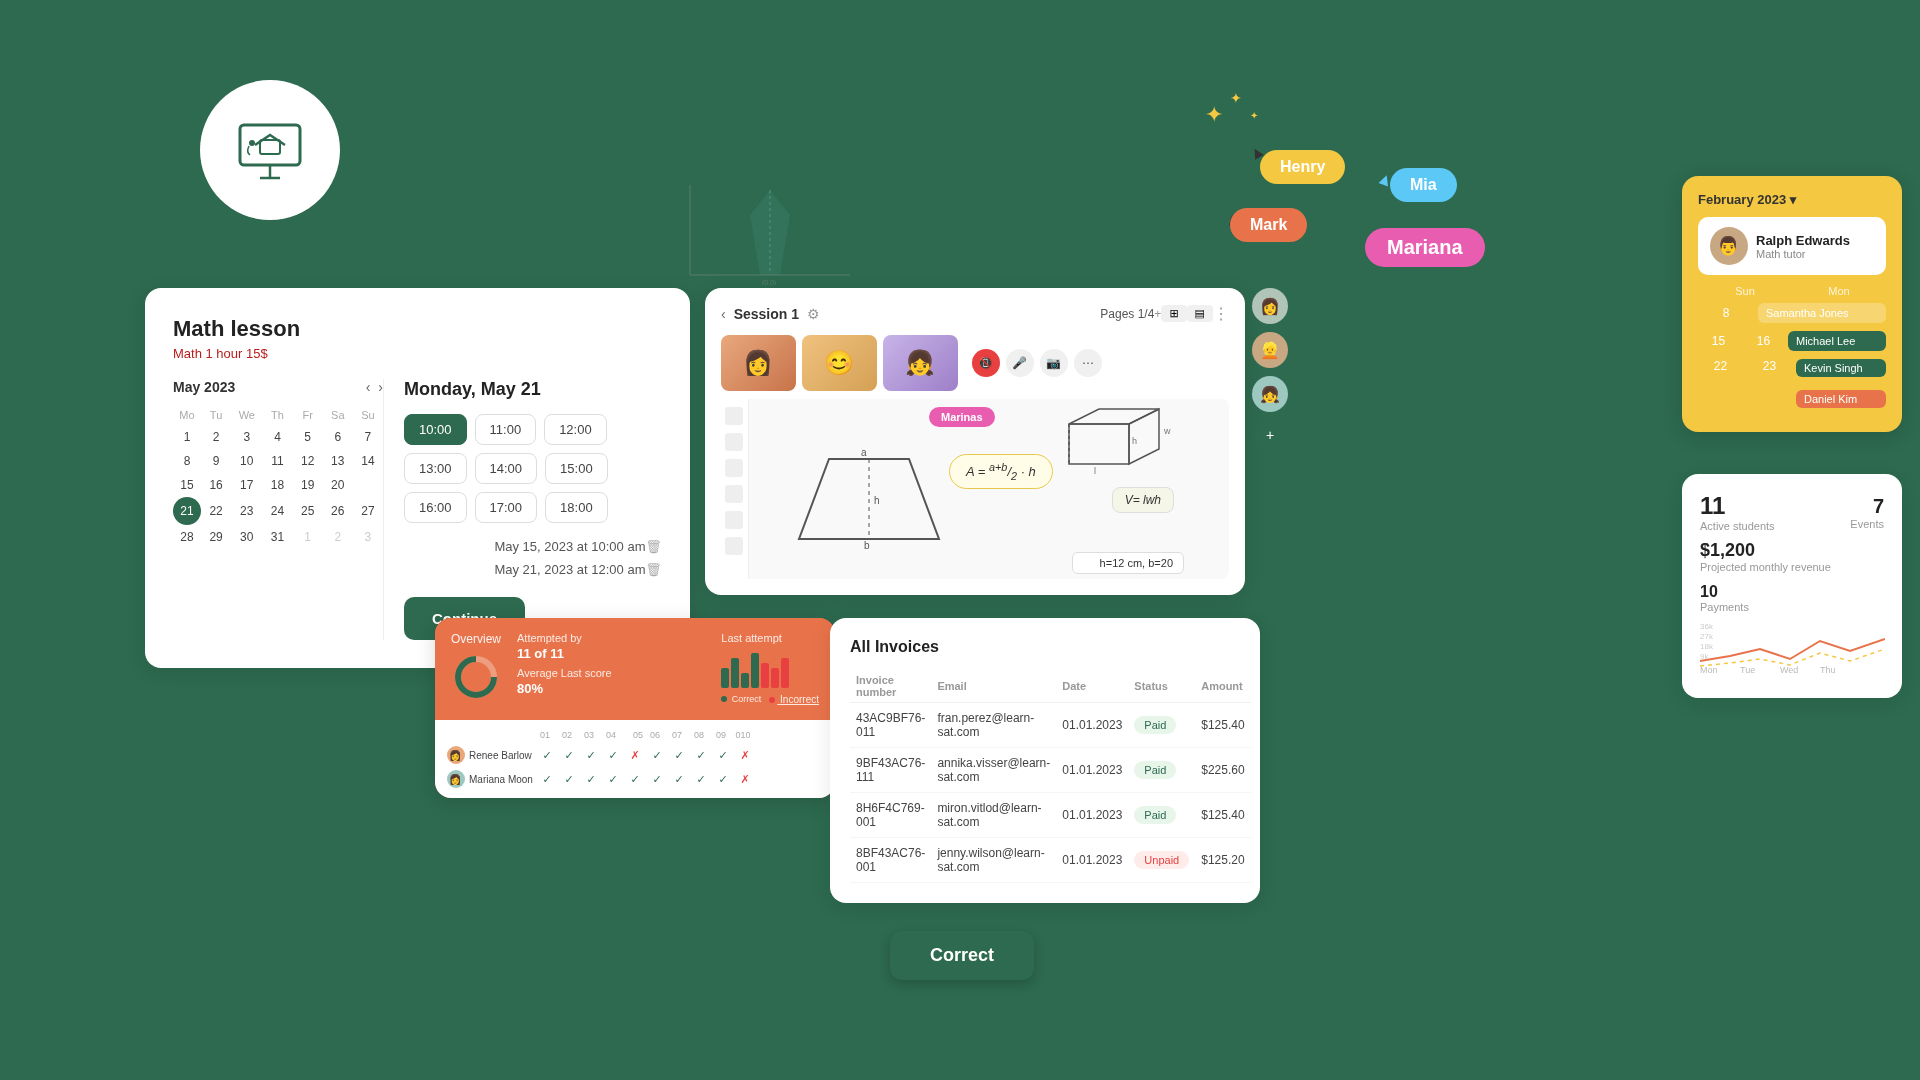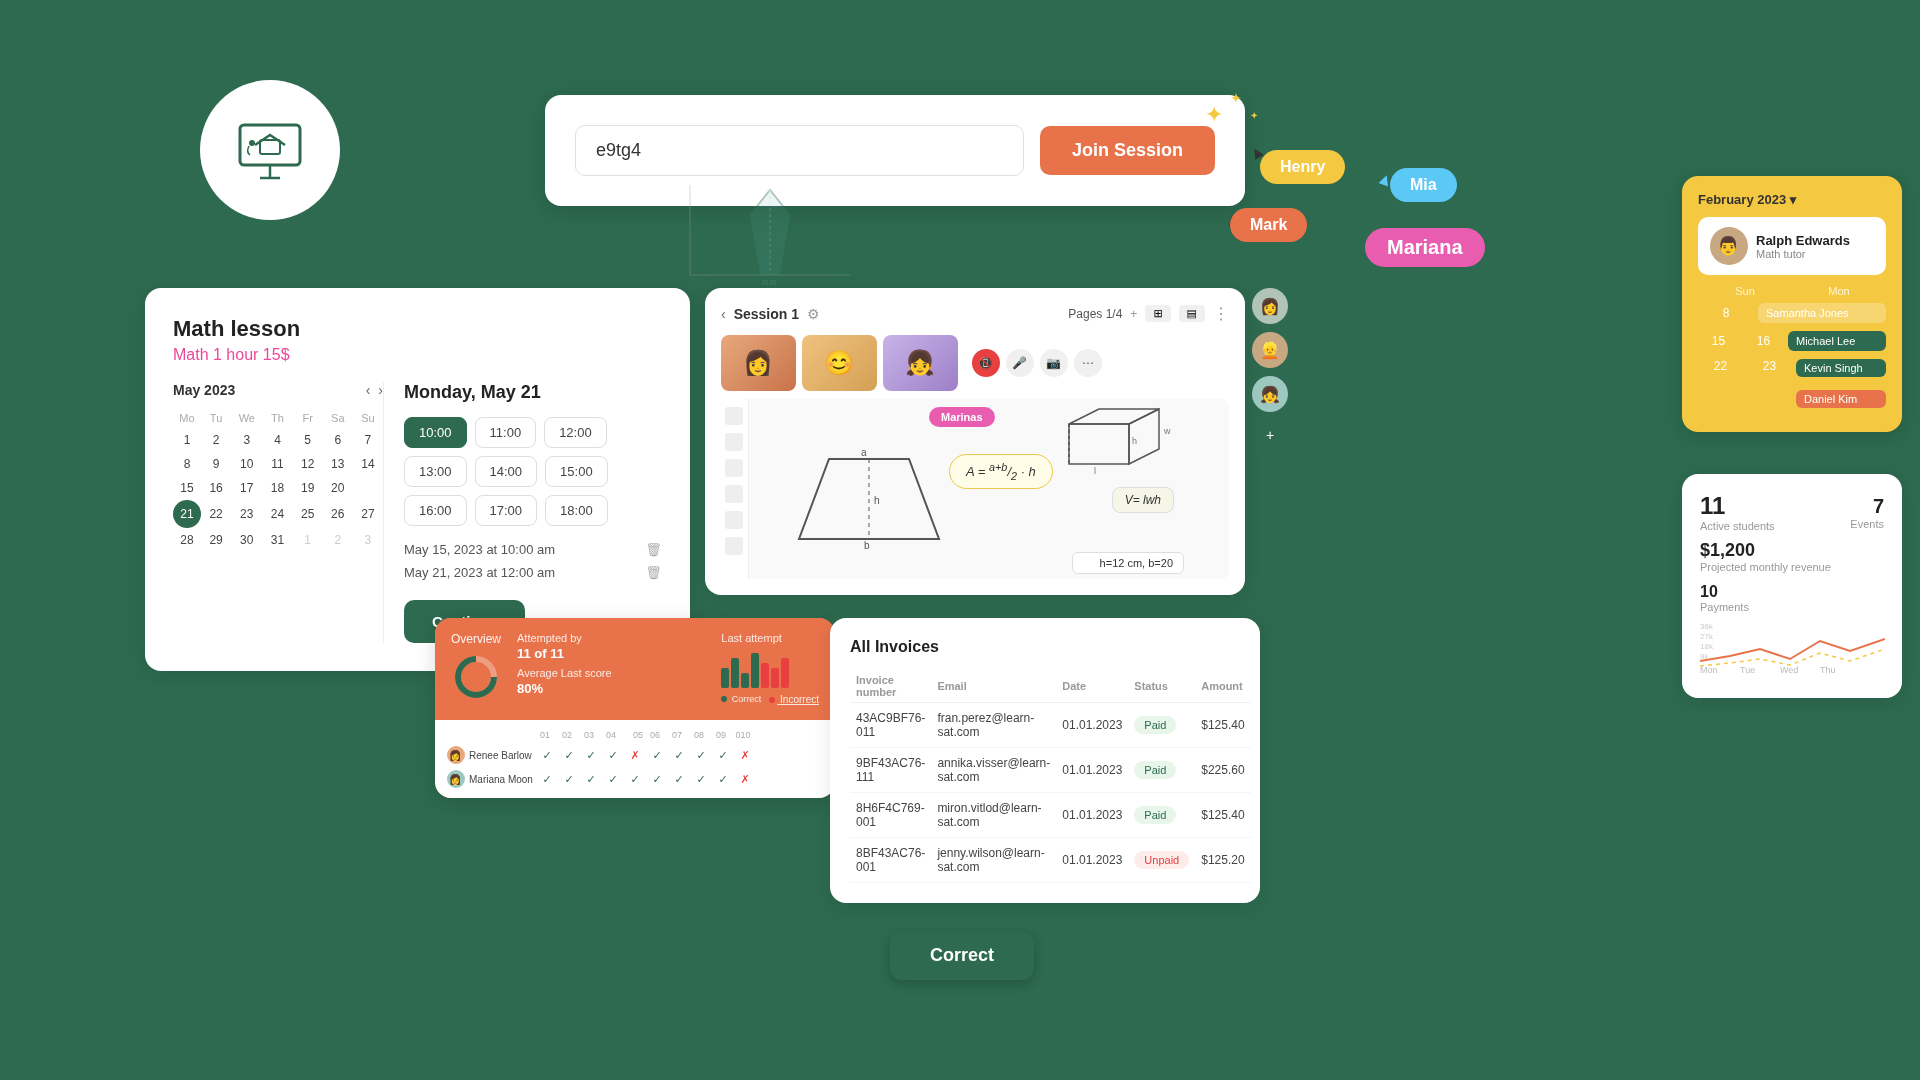--- a/index.html
+++ b/index.html
@@ -122,22 +122,22 @@
       padding: 28px;
       box-shadow: 0 4px 20px rgba(0,0,0,0.1);
     }
     .math-lesson-title {
       font-size: 22px;
       font-weight: 700;
       color: #222;
       margin-bottom: 4px;
     }
     .math-lesson-subtitle {
-      font-size: 16px;
-      color: #ec4899;
+      font-size: 13px;
+      color: #b91c1c;
       margin-bottom: 18px;
     }
     .calendar-header {
       display: flex;
       justify-content: space-between;
       align-items: center;
       margin-bottom: 10px;
     }
     .calendar-month {
       font-size: 14px;
@@ -204,21 +204,21 @@
       color: #444;
       cursor: pointer;
     }
     .time-slot.selected {
       background: #2d6a4f;
       color: white;
       border-color: #2d6a4f;
     }
     .scheduled-item {
       display: flex;
-      justify-content: space-between;
+      justify-content: flex-end;
       align-items: center;
       font-size: 13px;
       color: #555;
       margin-bottom: 8px;
     }
     .continue-btn {
       background: #2d6a4f;
       color: white;
       border: none;
       border-radius: 10px;
@@ -278,21 +278,20 @@
       font-weight: 600;
       color: #333;
     }
     .session-gear {
       color: #999;
       font-size: 14px;
     }
     .session-right {
       display: flex;
       align-items: center;
-      gap: 8px;
       font-size: 12px;
       color: #666;
     }
     .pages-label {
       font-size: 12px;
       color: #555;
     }
     .vc-btn {
       width: 28px;
       height: 28px;
@@ -444,26 +443,20 @@
       <rect x="10" y="15" width="60" height="40" rx="4" stroke="#2d6a4f" stroke-width="3" fill="none"></rect>
       <path d="M25 35 L40 25 L55 35" stroke="#2d6a4f" stroke-width="2.5" fill="none"></path>
       <rect x="30" y="30" width="20" height="14" rx="2" stroke="#2d6a4f" stroke-width="2" fill="none"></rect>
       <path d="M40 55 L40 68" stroke="#2d6a4f" stroke-width="2.5"></path>
       <path d="M30 68 L50 68" stroke="#2d6a4f" stroke-width="2.5"></path>
       <circle cx="22" cy="33" r="3" fill="#2d6a4f"></circle>
       <path d="M19 36 Q16 42 20 45" stroke="#2d6a4f" stroke-width="1.5" fill="none"></path>
     </svg>
   </div>
 
-  <div class="join-session-panel">
-    <div class="join-session-row">
-      <input class="session-code-input" type="text" value="e9tg4" style="">
-      <button class="join-btn">Join Session</button>
-    </div>
-  </div>
 
   <div style="position:absolute;top:102px;left:1205px;font-size:22px;color:#f5c842;">✦</div>
   <div style="position:absolute;top:90px;left:1230px;font-size:14px;color:#f5c842;">✦</div>
   <div style="position:absolute;top:110px;left:1250px;font-size:10px;color:#f5c842;">✦</div>
 
   <div style="position:absolute;top:148px;left:1252px;width:0;height:0;border-left:5px solid transparent;border-right:5px solid transparent;border-bottom:10px solid #333;transform:rotate(-30deg);"></div>
   <div style="position:absolute;top:175px;left:1380px;width:0;height:0;border-left:5px solid transparent;border-right:5px solid transparent;border-bottom:10px solid #5bc8f5;transform:rotate(20deg);"></div>
   <div style="position:absolute;top:215px;left:1228px;width:0;height:0;border-left:5px solid transparent;border-right:5px solid transparent;border-bottom:10px solid #333;transform:rotate(-10deg);"></div>
   <div style="position:absolute;top:235px;left:1370px;width:0;height:0;border-left:5px solid transparent;border-right:5px solid transparent;border-bottom:10px solid #e85db0;transform:rotate(15deg);"></div>
 

